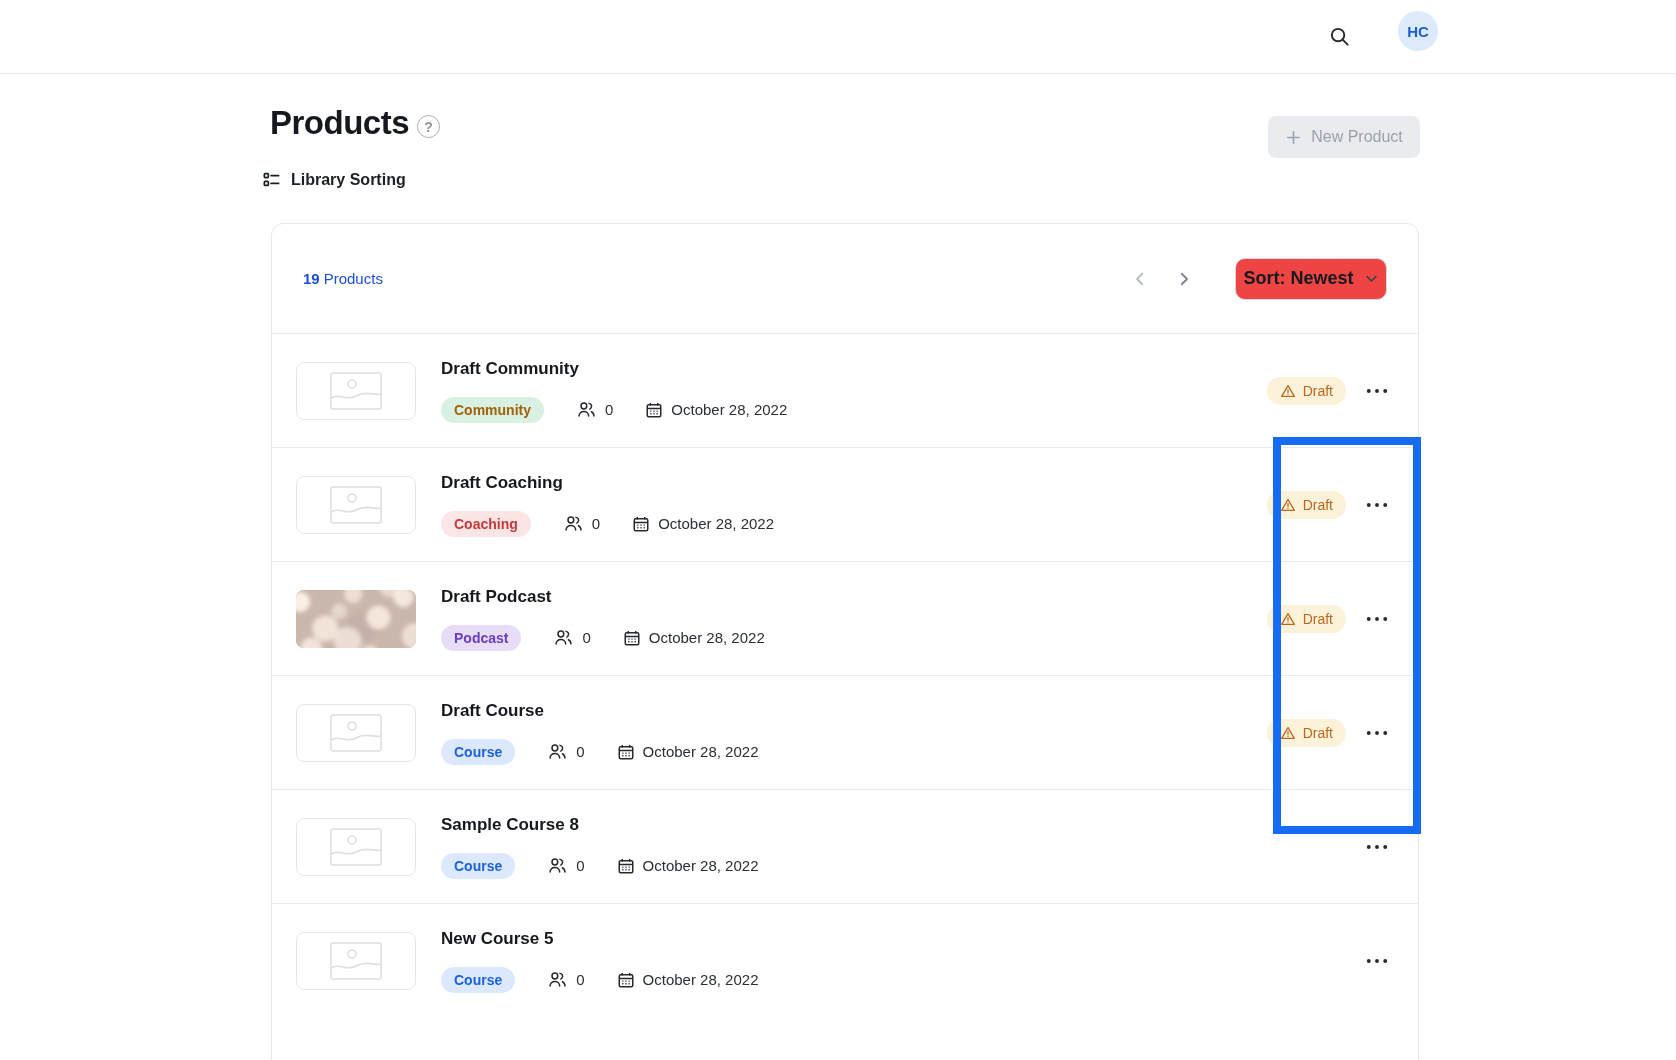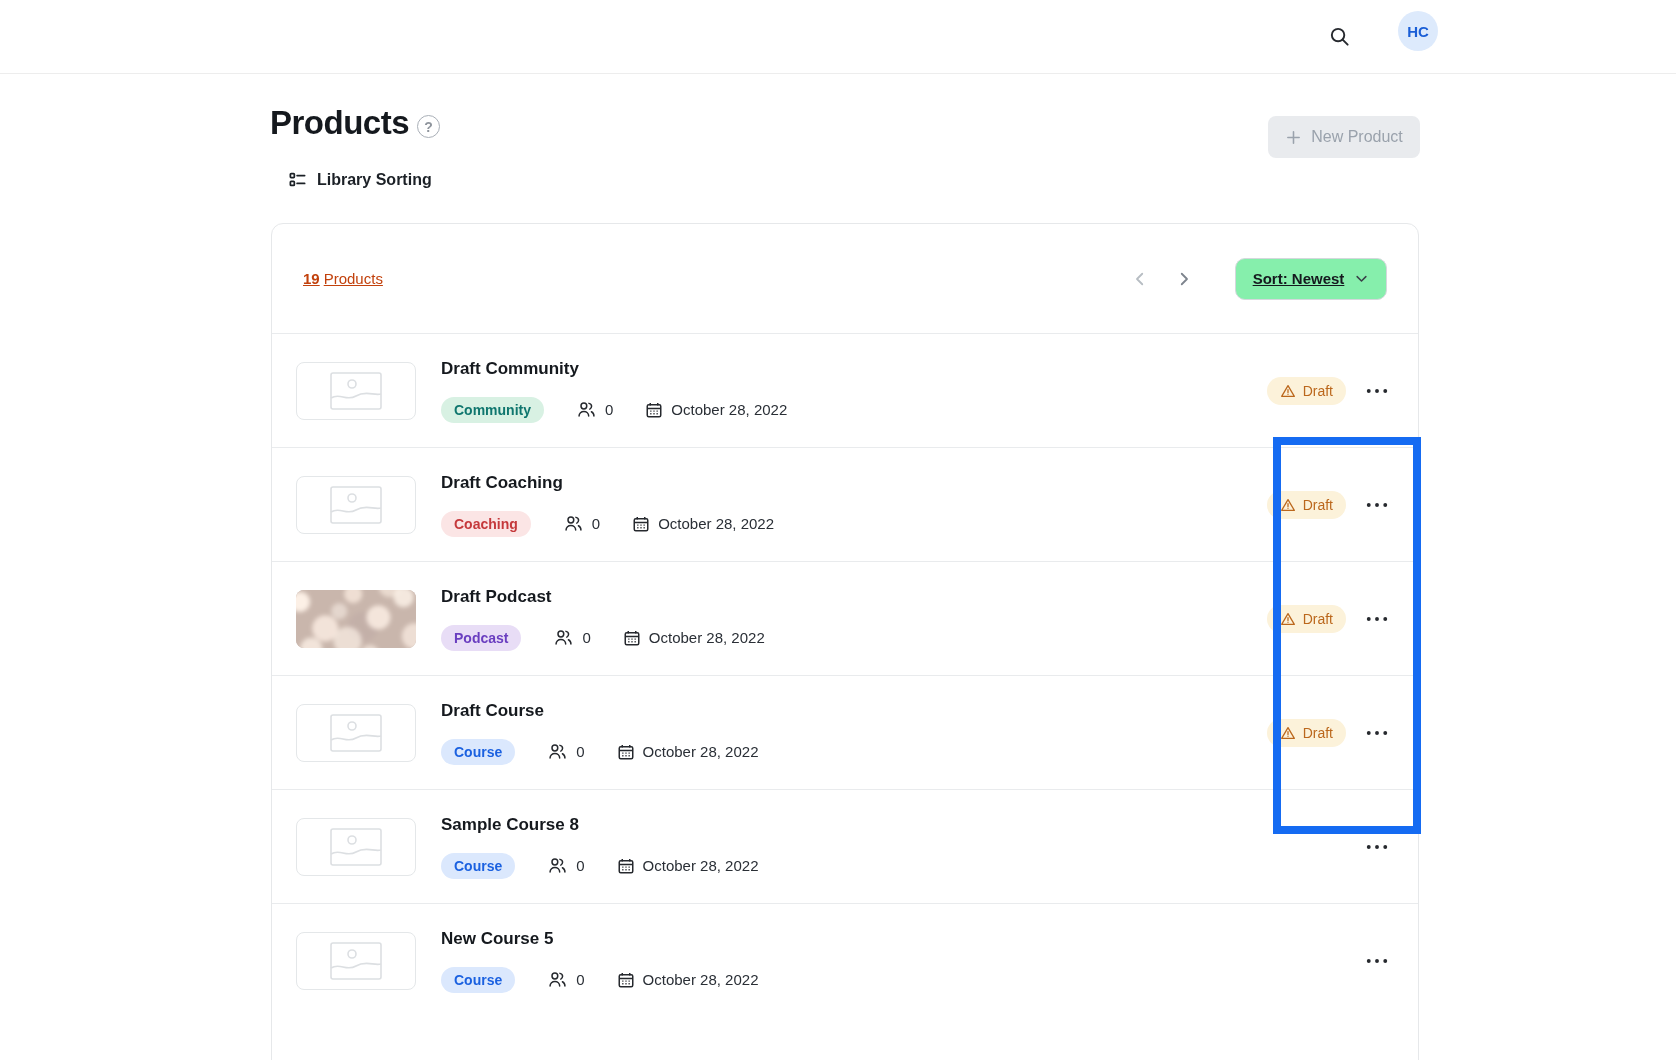--- a/index.html
+++ b/index.html
@@ -15,45 +15,45 @@
   .avatar { position:absolute; right:238px; top:11px; width:40px; height:40px; border-radius:50%;
     background:#ddeafc; color:#1a5ed6; font-weight:700; font-size:15px;
     display:flex; align-items:center; justify-content:center; cursor:pointer; border:none; }
 
   
   .page-title { position:absolute; left:270px; top:104px; font-size:33px; font-weight:700;
     letter-spacing:-0.5px; color:#15191e; }
   .help-icon { position:absolute; left:417px; top:115px; width:23px; height:23px; border-radius:50%;
     border:1.6px solid #a9afb7; color:#8f959d; font-size:14px; font-weight:600;
     display:flex; align-items:center; justify-content:center; background:#fff; }
-  .library-sorting { position:absolute; left:288px; top:170px; display:flex; align-items:center; gap:10px;
+  .library-sorting { position:absolute; left:262px; top:170px; display:flex; align-items:center; gap:10px;
     font-size:16px; font-weight:700; color:#1b2026; cursor:pointer; background:none; border:none; }
   .new-product-btn { position:absolute; left:1268px; top:116px; width:152px; height:42px;
     background:#e9ebee; border:none; border-radius:8px; color:#9aa2ac; font-size:16px;
     display:flex; align-items:center; justify-content:center; gap:9px; font-family:inherit; }
 
   
   .card { position:absolute; left:271px; top:223px; width:1148px; height:980px;
     border:1px solid #e6e8ea; border-radius:12px; background:#fff; }
   .search-wrap { position:relative; margin:36px 31px 0; }
   .search-input { width:100%; height:43px; border:1px solid #ccd1d6; border-radius:10px;
     padding:0 14px 0 44px; font-size:16px; color:#15191e; font-family:inherit; outline:none; }
   .search-input::placeholder { color:#80868e; }
   .search-wrap svg { position:absolute; left:15px; top:12px; }
 
   .count-row { margin:0 31px; height:109px; display:flex; align-items:center; }
-  .count-text { font-size:15px; color:#c2410c;text-decoration:underline; }
+  .count-text { font-size:15px; color:#1d4ed8; }
   .count-text b { font-weight:700; margin-right:4px; }
   .count-spacer { flex:1; }
   .page-btn { width:38px; height:38px; border:none; background:none; cursor:pointer;
     display:flex; align-items:center; justify-content:center; }
   .pager { display:flex; align-items:center; gap:6px; margin-right:32px; }
-  .sort-btn { width:152px; height:42px; border:1px solid #d4d8dc; border-radius:10px; background:#86efac;
-    font-size:15px; font-weight:700; color:#15191e; display:flex; align-items:center;
-    justify-content:center; gap:10px; cursor:pointer; font-family:inherit;text-decoration:underline; }
+  .sort-btn { width:152px; height:42px; border:1px solid #d4d8dc; border-radius:10px; background:#ef4444;
+    font-size:18px; font-weight:700; color:#15191e; display:flex; align-items:center;
+    justify-content:center; gap:10px; cursor:pointer; font-family:inherit; }
 
   
   .product-row { height:114px; border-top:1px solid #e9ebed; display:flex; align-items:center;
     padding:0 24px; }
   .thumb { width:120px; height:58px; border:1px solid #e4e7e9; border-radius:8px; background:#fff;
     flex:0 0 auto; display:flex; align-items:center; justify-content:center; margin-right:25px;
     position:relative; overflow:hidden; }
   .thumb.bokeh { border:none; background:#c9b6ac; }
   .thumb.bokeh::before { content:""; position:absolute; inset:-10px; filter:blur(2px);
     background:
@@ -155,21 +155,21 @@
     <div class="thumb">
       <svg width="52" height="38" viewBox="0 0 52 38" fill="none" stroke="#dcdfe2" stroke-width="1.6">
         <rect x="1" y="1" width="50" height="36" rx="2"></rect>
         <circle cx="22" cy="12" r="4"></circle>
         <path d="M1 26 C10 20 16 30 26 24 C36 18 44 24 51 22"></path>
       </svg>
     </div>
     <div class="row-main">
       <div class="row-title">Draft Community</div>
       <div class="row-meta">
-        <span class="pill" style="background: rgb(216, 241, 227); color: #0f766e;">Community</span>
+        <span class="pill" style="background: rgb(216, 241, 227); color: #a16207;">Community</span>
         <span class="meta-group">
           <svg width="21" height="21" viewBox="0 0 24 24" fill="none" stroke="#26292e" stroke-width="1.7" stroke-linecap="round" stroke-linejoin="round">
             <circle cx="9" cy="8" r="3.3"></circle>
             <path d="M3.5 19.5 c0-3.2 2.5-5.3 5.5-5.3 s5.5 2.1 5.5 5.3"></path>
             <path d="M14.8 5 c1.7.3 3 1.7 3 3.4 0 1.4-.8 2.6-2 3.2"></path>
             <path d="M17.6 14.6 c1.9.9 2.9 2.7 2.9 4.9"></path>
           </svg>
           <span>0</span>
         </span>
         <span class="meta-group">

